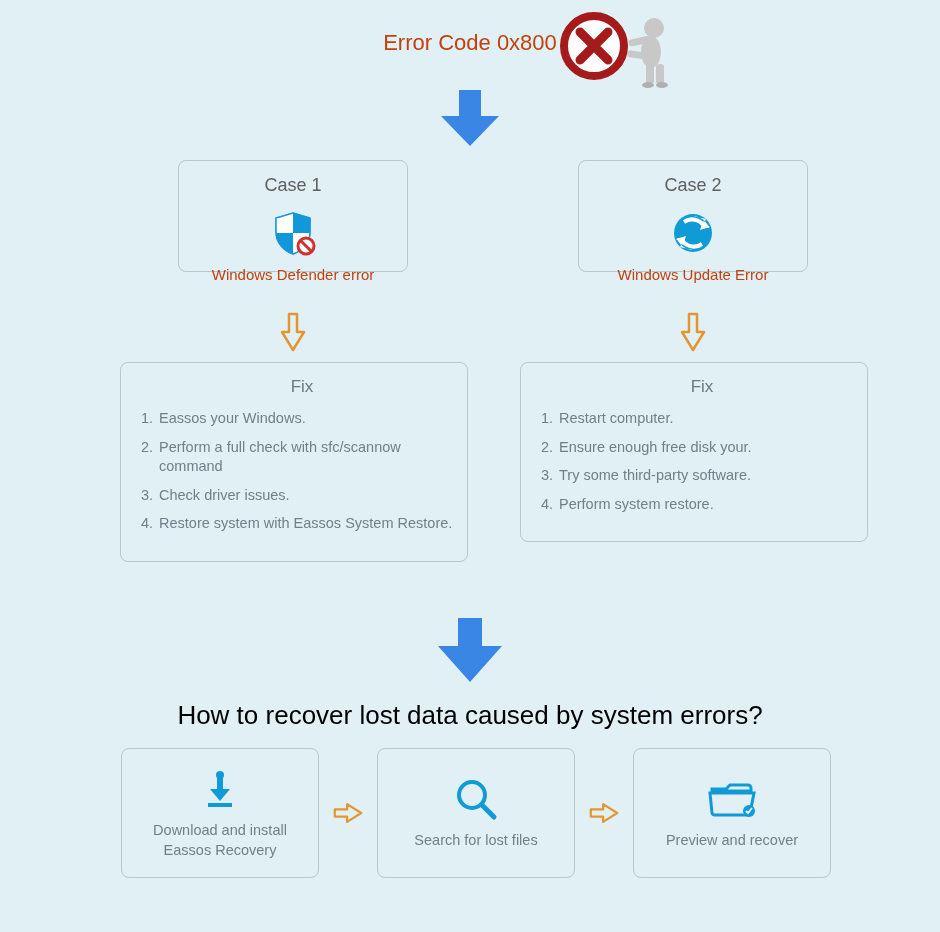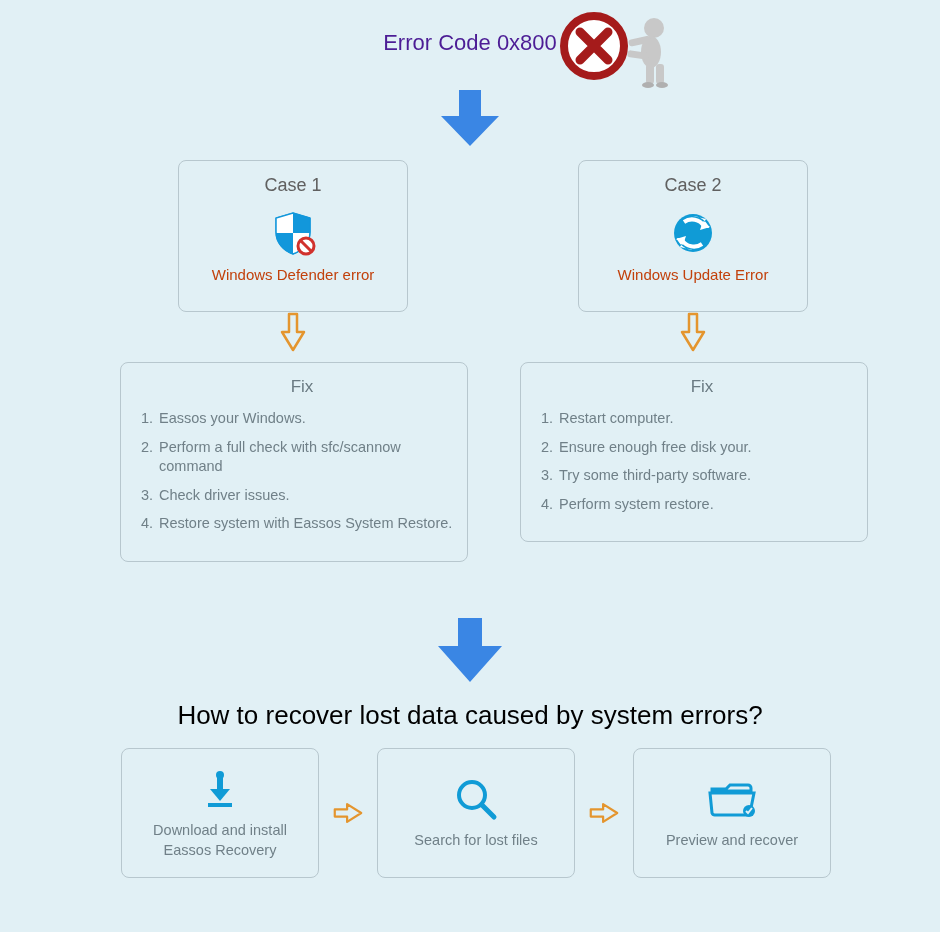--- a/index.html
+++ b/index.html
@@ -11,39 +11,39 @@
     position: relative;
     overflow: hidden;
   }
   .title-row {
     position: absolute;
     top: 30px;
     left: 0;
     width: 100%;
     text-align: center;
     font-size: 22px;
-    color: #4c1d95;
+    color: #c2410c;
   }
   .title-illus {
     position: absolute;
     top: 8px;
     left: 558px;
     width: 130px;
     height: 80px;
   }
   .big-arrow {
     position: absolute;
     left: 50%;
     transform: translateX(-50%);
   }
   .big-arrow svg { display: block; }
   .case-box {
     position: absolute;
     width: 230px;
-    height: 152px;
+    height: 112px;
     border: 1px solid #b7c7ce;
     border-radius: 8px;
     text-align: center;
     padding-top: 14px;
   }
   .case-title { font-size: 18px; color: #606060; margin-bottom: 12px; }
   .case-icon { height: 50px; display:flex; align-items:center; justify-content:center; margin-bottom: 8px;}
   .case-desc { font-size: 15px; color: #c2410c; }
   .small-down-arrow {
     position: absolute;

